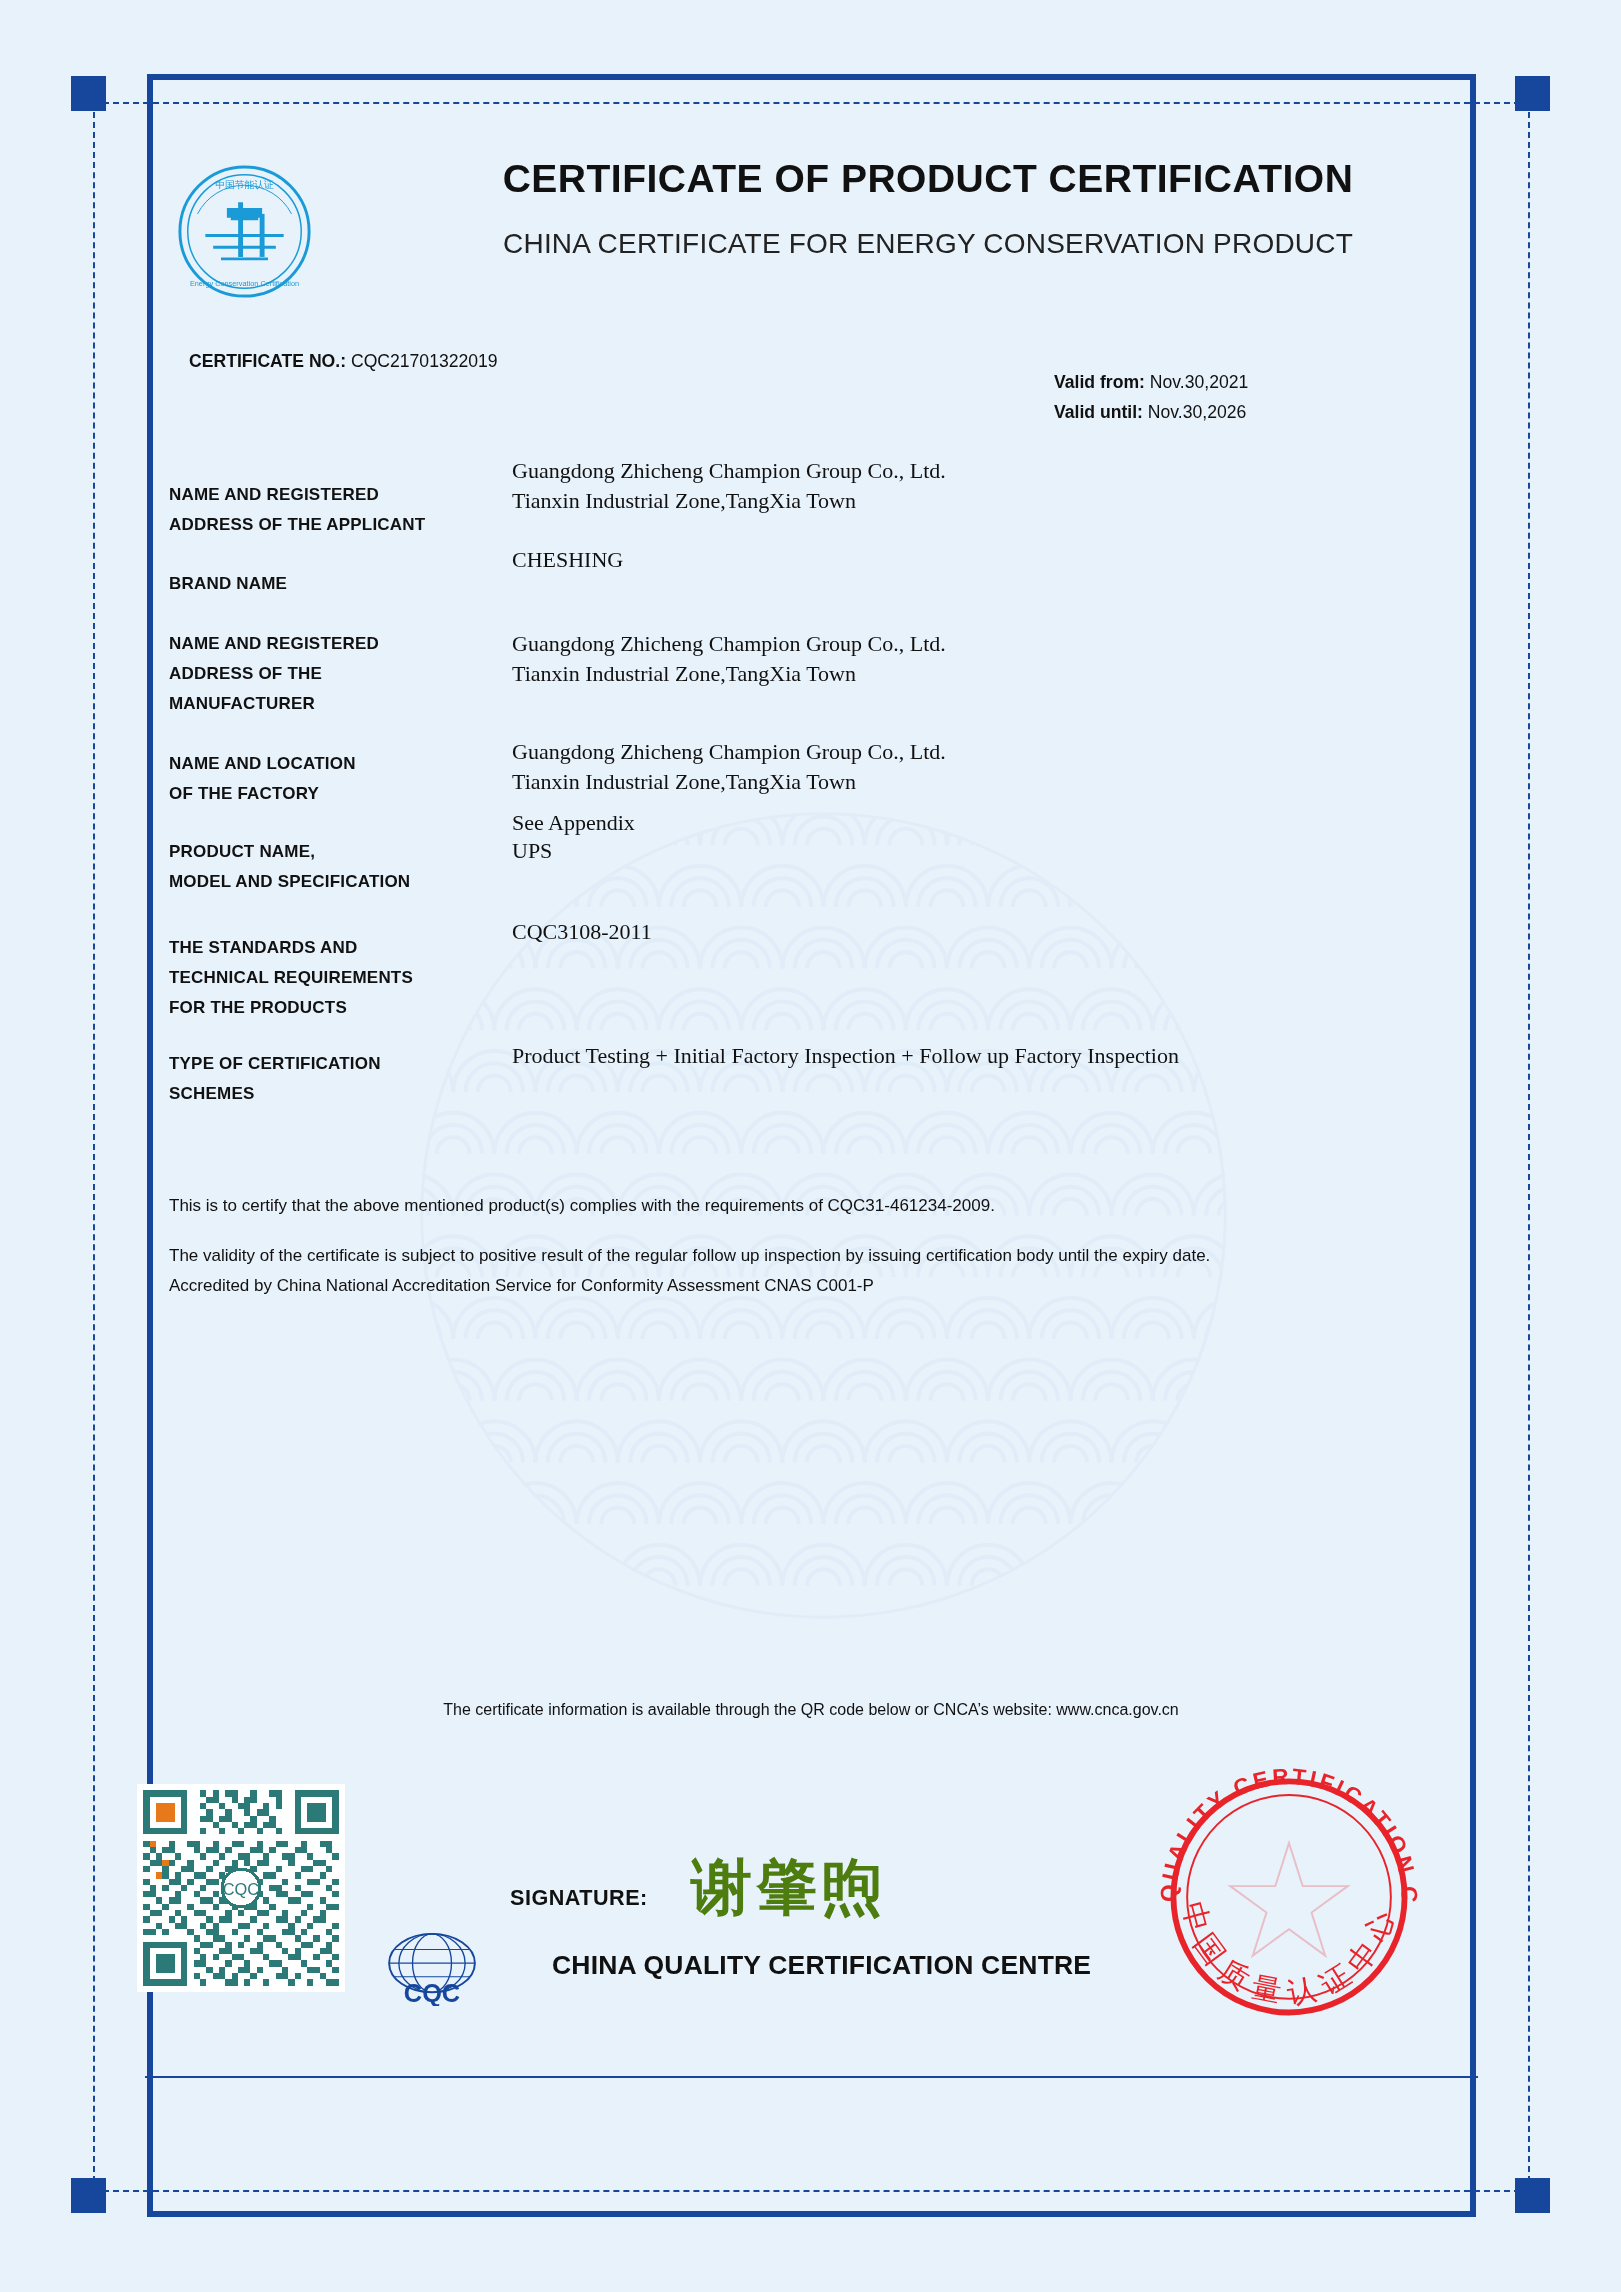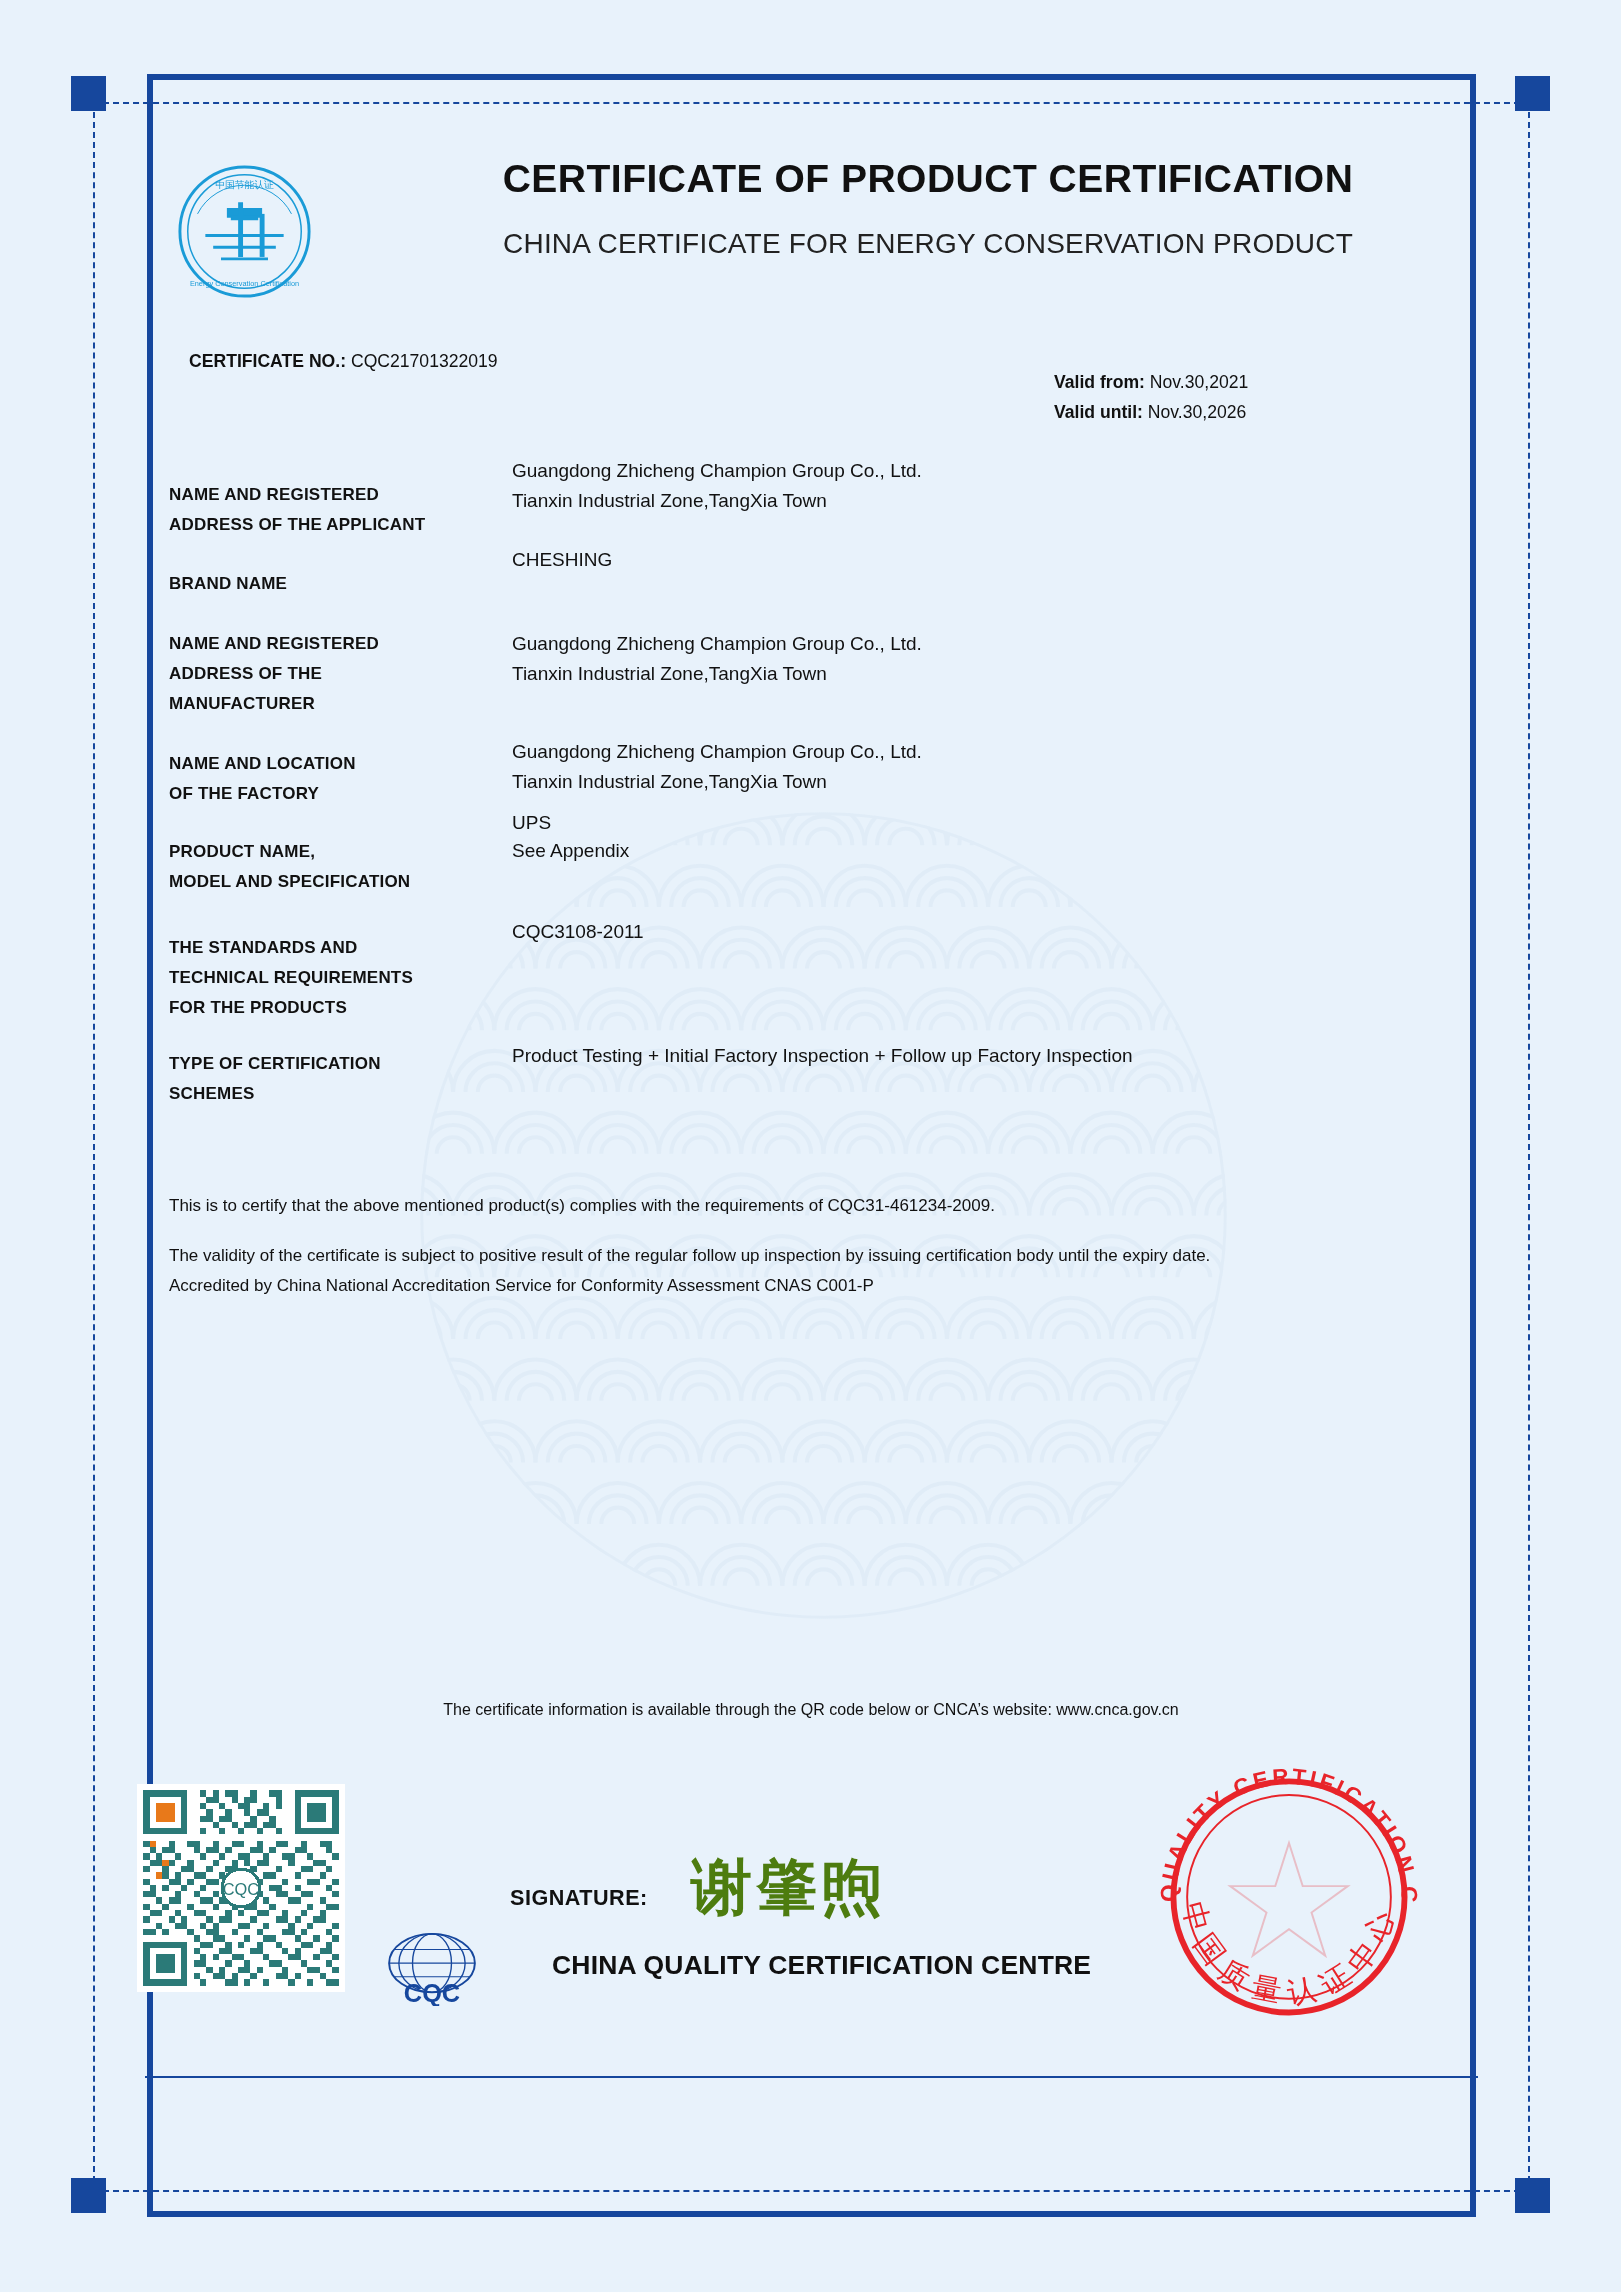--- a/index.html
+++ b/index.html
@@ -123,23 +123,24 @@
     font-size: 17px;
     font-weight: bold;
     line-height: 30px;
     letter-spacing: 0.2px;
     margin-top: 24px;
   }
   .f-value {
     position: absolute;
     left: 343px; top: 0;
     width: 882px;
-    font-size: 19px;
+    font-size: 22px;
     line-height: 30px;
     font-weight: 400;
+    font-family: Liberation Serif, serif;
   }
   .field.h2 { height: 67px; }
   .field.h3 { height: 98px; }
 
   
   .paras {
     position: absolute;
     left: 169px; top: 1191px;
     width: 1284px;
     font-size: 17px;
@@ -506,22 +507,22 @@
         <div>Tianxin Industrial Zone,TangXia Town</div>
       </div>
     </div>
 
     <div class="field h2" style="margin-bottom:29px">
       <div class="f-label">
         <div>PRODUCT NAME,</div>
         <div>MODEL AND SPECIFICATION</div>
       </div>
       <div class="f-value" style="top:-3.9px;line-height:28px">
+        <div>See Appendix</div>
         <div>UPS</div>
-        <div>See Appendix</div>
       </div>
     </div>
 
     <div class="field h3" style="height:94px">
       <div class="f-label">
         <div>THE STANDARDS AND</div>
         <div>TECHNICAL REQUIREMENTS</div>
         <div>FOR THE PRODUCTS</div>
       </div>
       <div class="f-value" style="top:7.8px">

